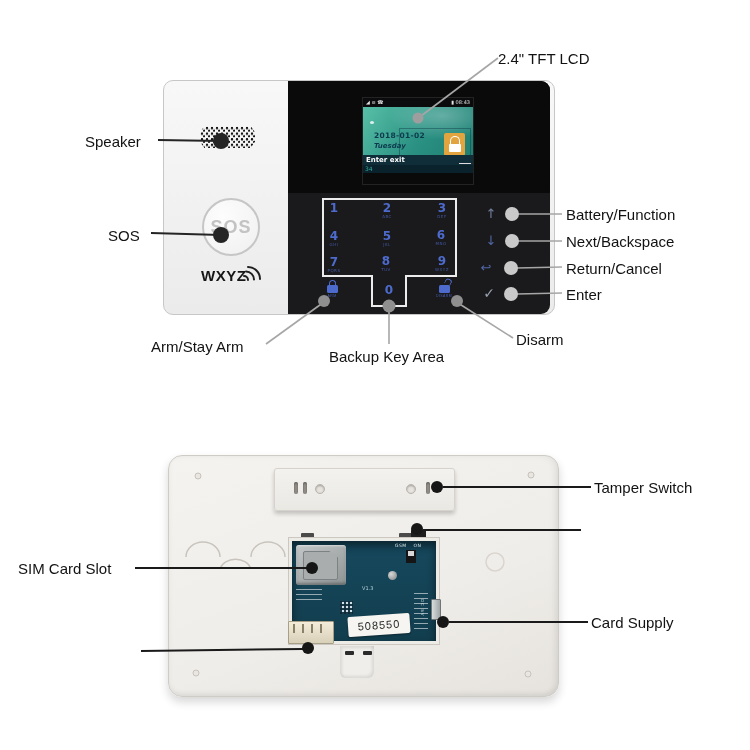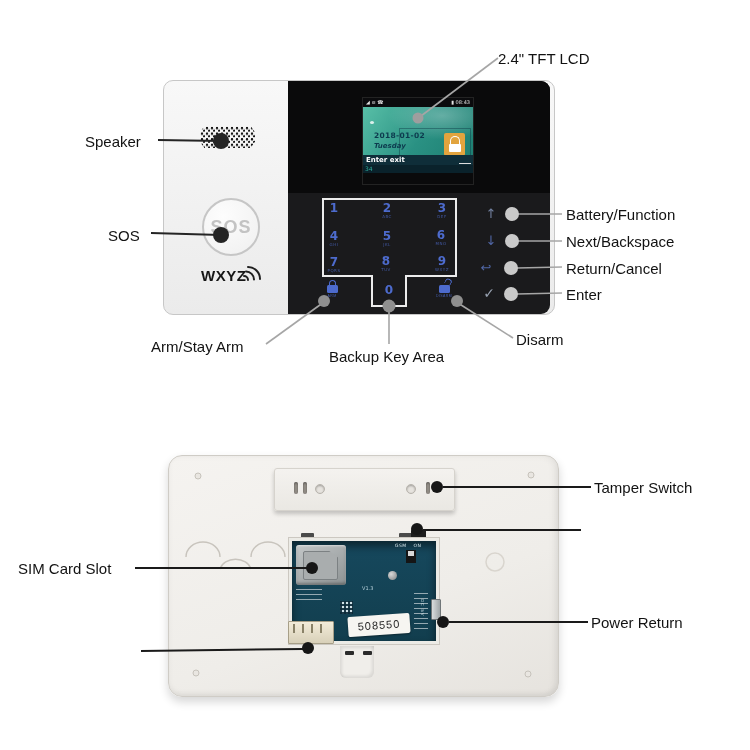--- a/index.html
+++ b/index.html
@@ -325,16 +325,16 @@
   <div class="lbl ra" style="left:108px;top:226px;width:40px">SOS</div>
   <div class="lbl" style="left:566px;top:205px">Battery/Function</div>
   <div class="lbl" style="left:566px;top:232px">Next/Backspace</div>
   <div class="lbl" style="left:566px;top:259px">Return/Cancel</div>
   <div class="lbl" style="left:566px;top:285px">Enter</div>
   <div class="lbl" style="left:151px;top:337px">Arm/Stay Arm</div>
   <div class="lbl" style="left:329px;top:347px">Backup Key Area</div>
   <div class="lbl" style="left:516px;top:330px">Disarm</div>
 
   <div class="lbl" style="left:594px;top:478px">Tamper Switch</div>
-  <div class="lbl" style="left:591px;top:613px">Power Return</div>
+  <div class="lbl" style="left:591px;top:613px">Card Supply</div>
   <div class="lbl ra" style="left:18px;top:559px;width:100px">SIM Card Slot</div>
 
 </div>
 
 </body></html>

